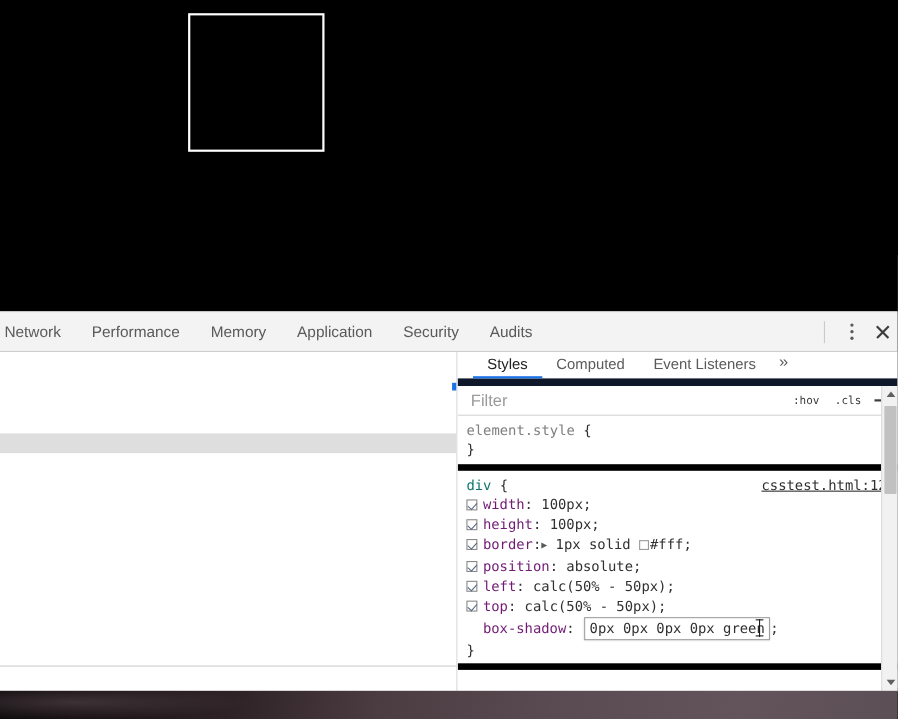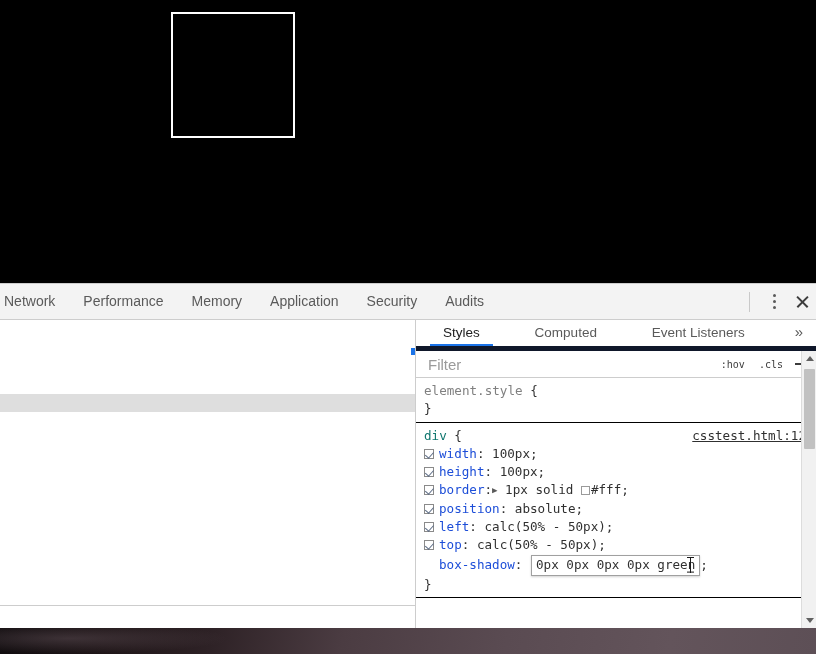--- a/index.html
+++ b/index.html
@@ -150,27 +150,26 @@
     position: relative;
     width: 400px;
     background: #ffffff;
     box-sizing: border-box;
     overflow: hidden;
   }
 
   
   .styles-tabbar {
     height: 31px;
-    border-bottom: 5px solid #0f172a;
+    border-bottom: 7px solid #0f172a;
     background: #ffffff;
     display: flex;
     align-items: flex-end;
     padding-left: 14px;
     box-sizing: border-box;
-    justify-content: space-between;
   }
   .styles-tab {
     font-size: 13.5px;
     color: #5a5a5a;
     padding: 0 13px 6px 13px;
     cursor: default;
     white-space: nowrap;
   }
   .styles-tab.active {
     color: #222;
@@ -238,21 +237,21 @@
     font-family: "DejaVu Sans Mono", monospace;
     font-size: 12.6px;
     line-height: 18.3px;
     color: #303030;
     background: #fff;
     height: 247px;
     overflow: hidden;
   }
   .rule-block {
     padding: 4px 0 3px 6px;
-    border-bottom: 1px solid #000000;
+    border-bottom: 6px solid #000000;
     position: relative;
   }
   .sel-inline { color: #808080; }
   .sel { color: #0f766e; margin-top: 23px; }
   .src-link {
     position: absolute;
     right: 10px;
     top: 4px;
     color: #303030;
     text-decoration: underline;
@@ -278,21 +277,21 @@
     content: "";
     position: absolute;
     left: 2px; top: 0px;
     width: 3.5px; height: 7px;
     border: solid #5b6b85;
     border-width: 0 1.8px 1.8px 0;
     transform: rotate(42deg);
   }
   .cb.blank { border-color: transparent; background: transparent; }
   .cb.blank::after { display: none; }
-  .prop  { color: #1d4ed8; }
+  .prop  { color: #701a75; }
   .val   { color: #303030; }
   .arrow {
     display: inline-block;
     color: #5a5a5a;
     font-size: 9px;
     vertical-align: 1px;
   }
   .swatch {
     display: inline-block;
     width: 9px; height: 9px;

